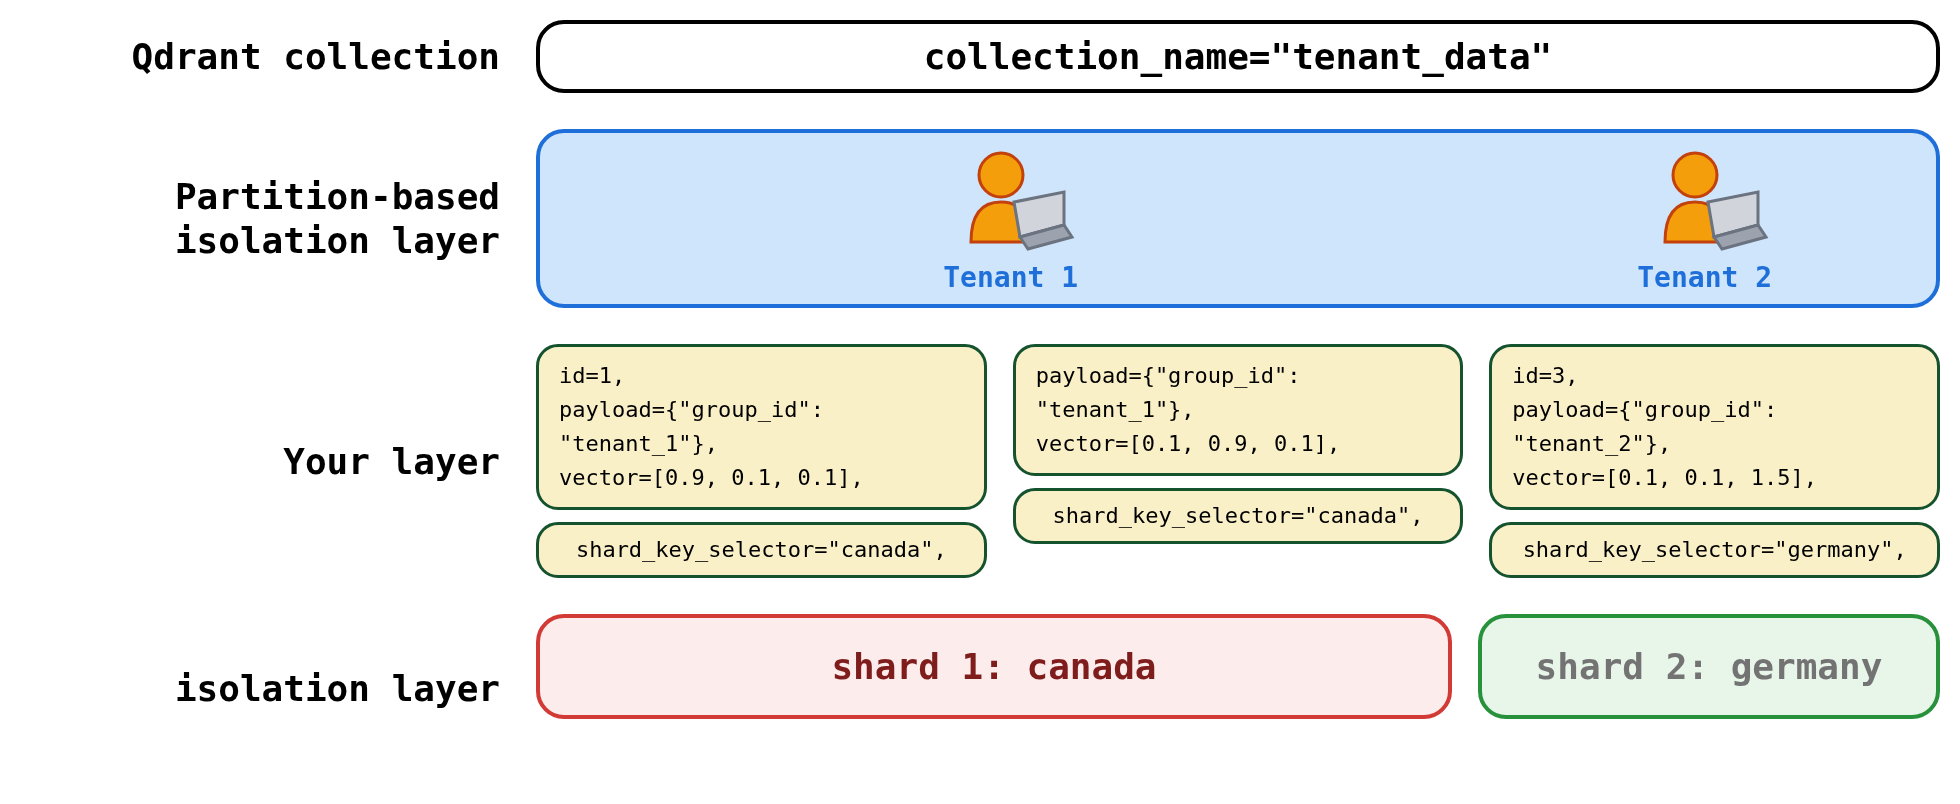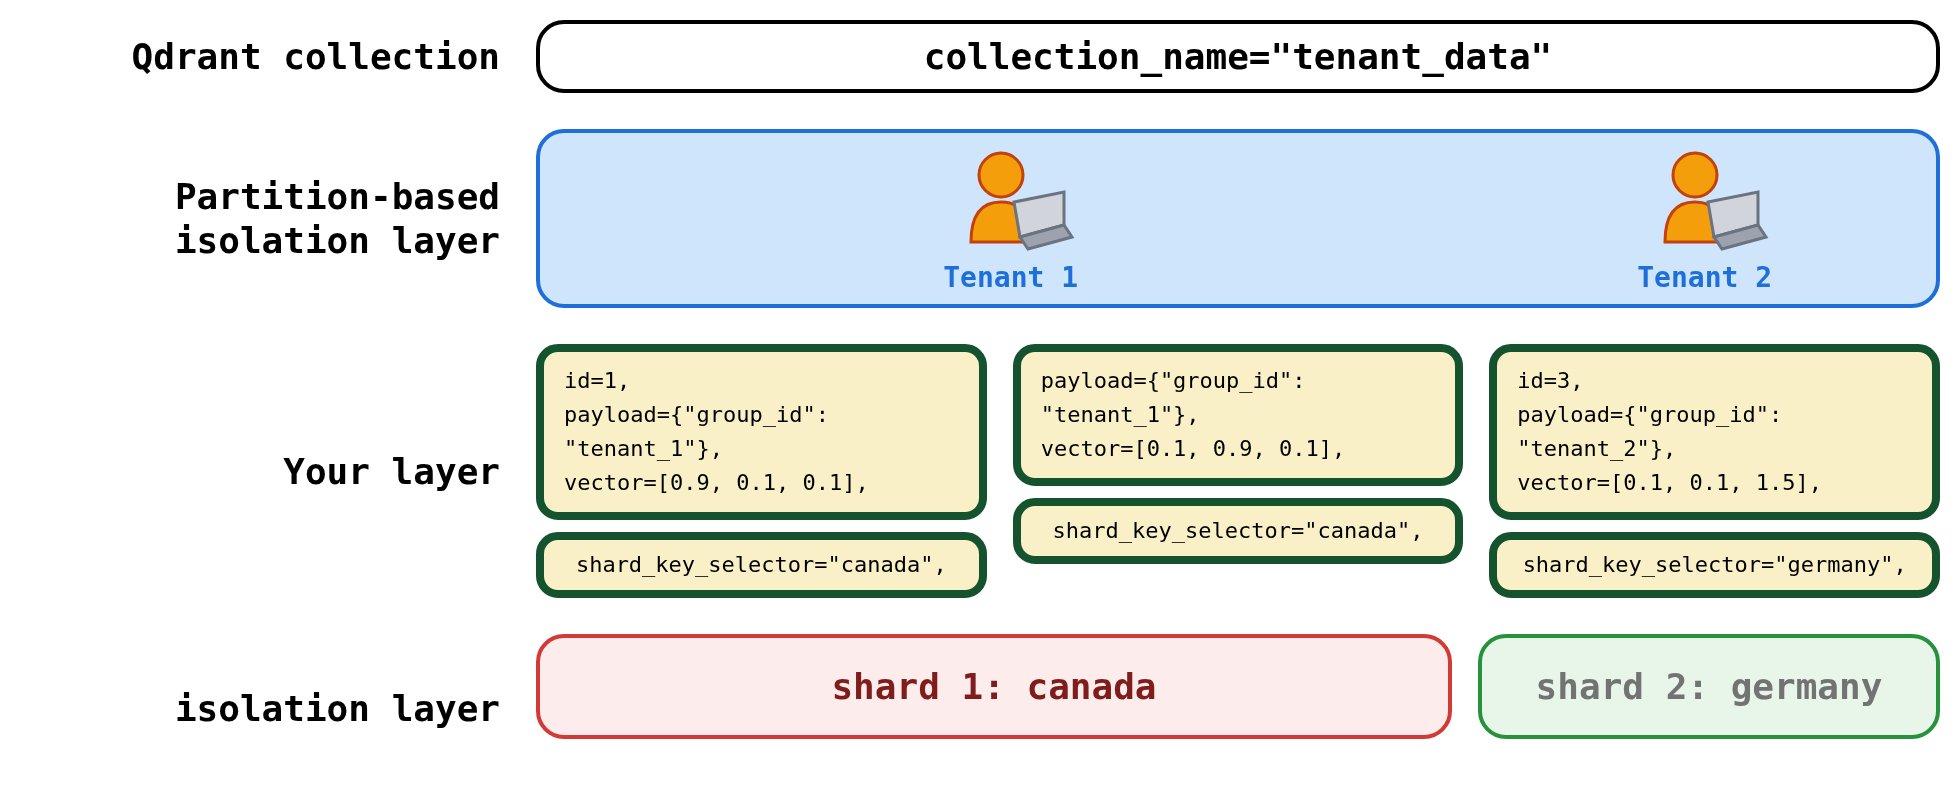--- a/index.html
+++ b/index.html
@@ -60,21 +60,21 @@
     display: flex;
     gap: 26px;
   }
   .data-col-wide { flex: 1; }
   .data-col {
     display: flex;
     flex-direction: column;
     gap: 12px;
   }
   .card {
-    border: 8px solid #14532d;
+    border: 3px solid #14532d;
     background: #faf0c8;
     border-radius: 22px;
     padding: 12px 20px;
     font-size: 22px;
     line-height: 1.55;
     font-weight: 500;
   }
   .card-shard {
     text-align: center;
     padding: 8px 20px;

